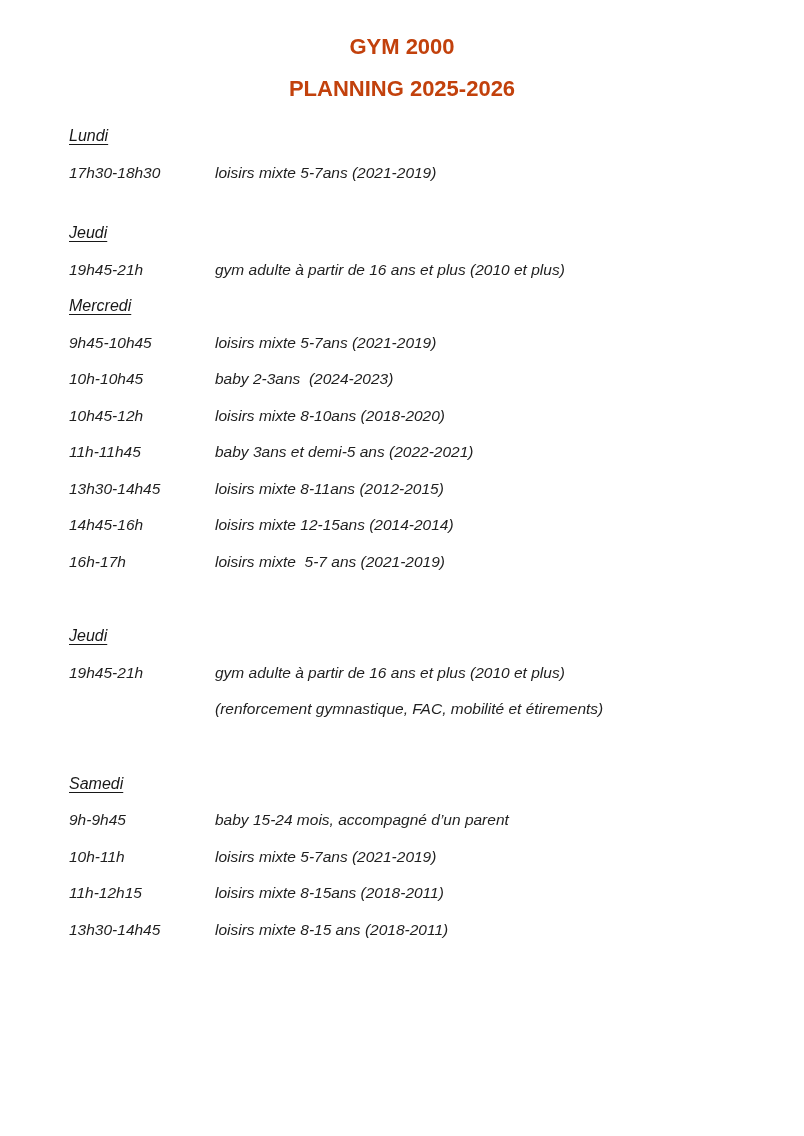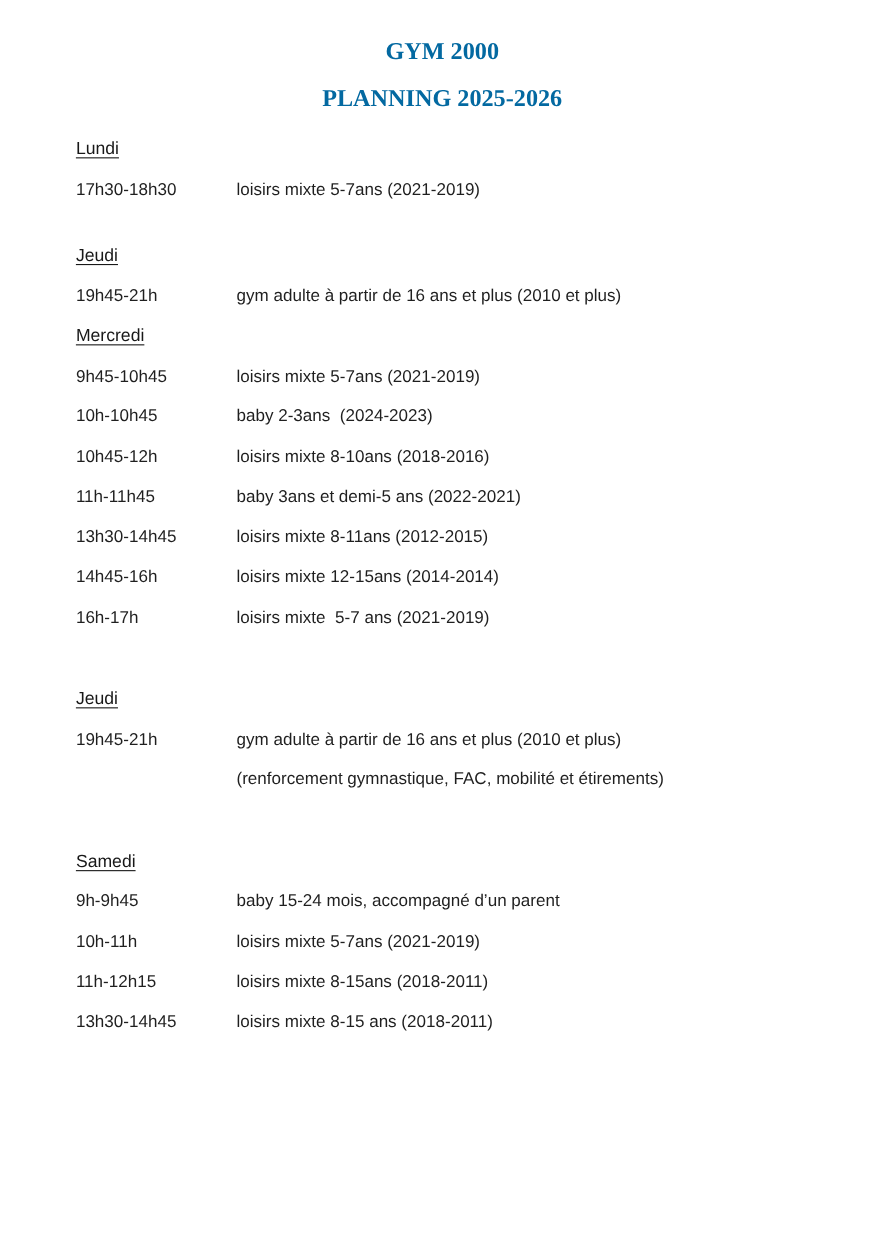--- a/index.html
+++ b/index.html
@@ -12,32 +12,33 @@
     width: 804px;
     height: 1136px;
     background: #ffffff;
     overflow: hidden;
     font-family: "Liberation Sans", sans-serif;
     color: #1f1f1f;
     box-sizing: border-box;
     padding: 26px 60px 0 69px;
   }
   .doc-title, .doc-subtitle {
-    font-family: Liberation Serif, serif;
+    font-family: Liberation Sans, sans-serif;
     font-weight: bold;
     font-size: 22px;
     line-height: 42px;
     text-align: center;
-    color: #0369a1;
+    color: #c2410c;
     margin: 0;
     
     margin-left: -9px;
   }
   .schedule {
     margin-top: 8px;
+    font-style: italic;
   }
   .day-section { }
   .gap-small { margin-top: 24px; }
   .gap-large { margin-top: 38px; }
   .day-heading {
     font-size: 16px;
     line-height: 36.5px;
     text-decoration: underline;
     text-underline-offset: 3px;
     color: #181818;
@@ -92,21 +93,21 @@
     <span class="activity">loisirs mixte 5-7ans (2021-2019)</span>
   </div>
 
   <div class="row">
     <span class="time">10h-10h45</span>
     <span class="activity">baby 2-3ans  (2024-2023)</span>
   </div>
 
   <div class="row">
     <span class="time">10h45-12h</span>
-    <span class="activity">loisirs mixte 8-10ans (2018-2016)</span>
+    <span class="activity">loisirs mixte 8-10ans (2018-2020)</span>
   </div>
 
   <div class="row">
     <span class="time">11h-11h45</span>
     <span class="activity">baby 3ans et demi-5 ans (2022-2021)</span>
   </div>
 
   <div class="row">
     <span class="time">13h30-14h45</span>
     <span class="activity">loisirs mixte 8-11ans (2012-2015)</span>

